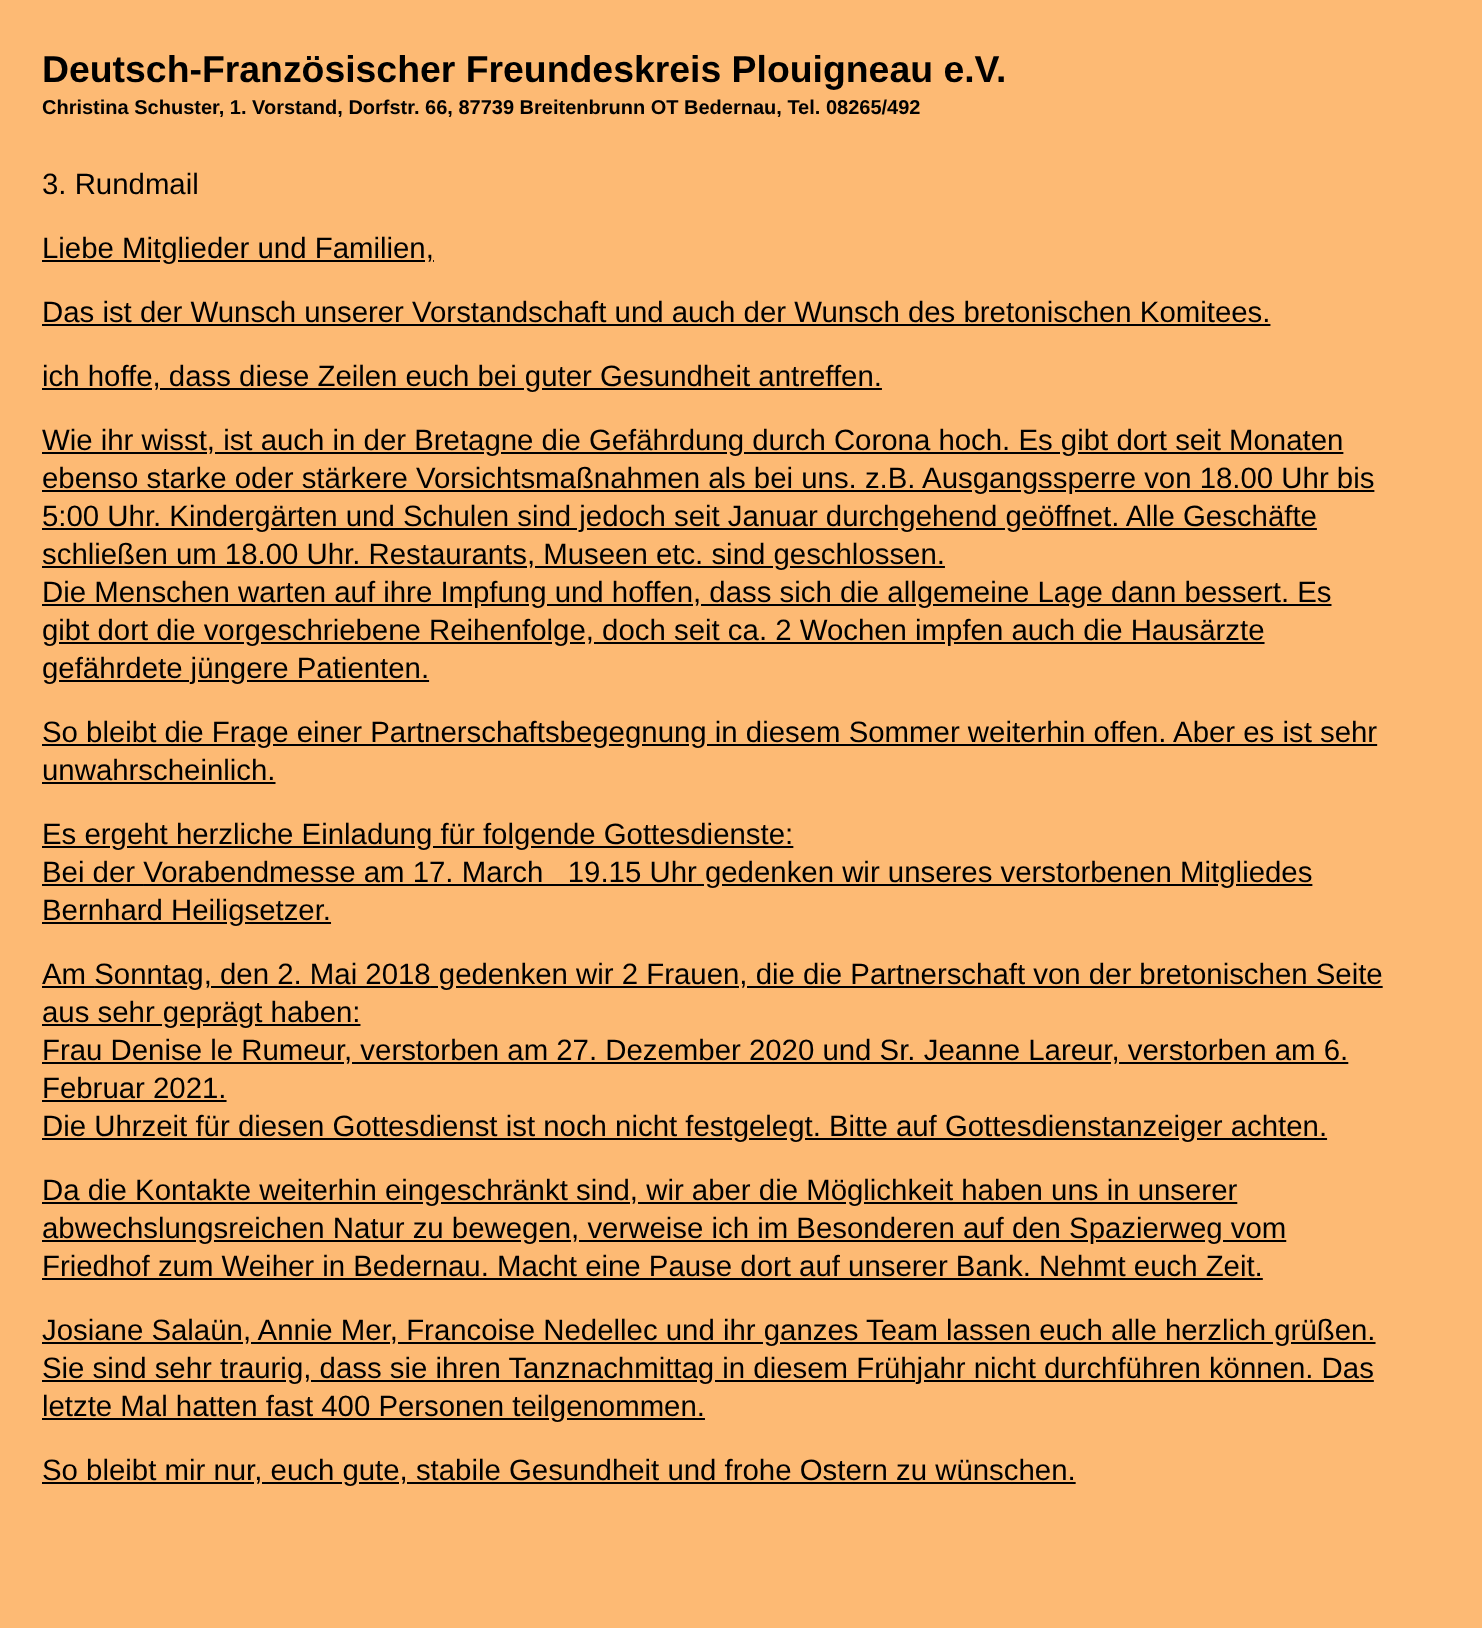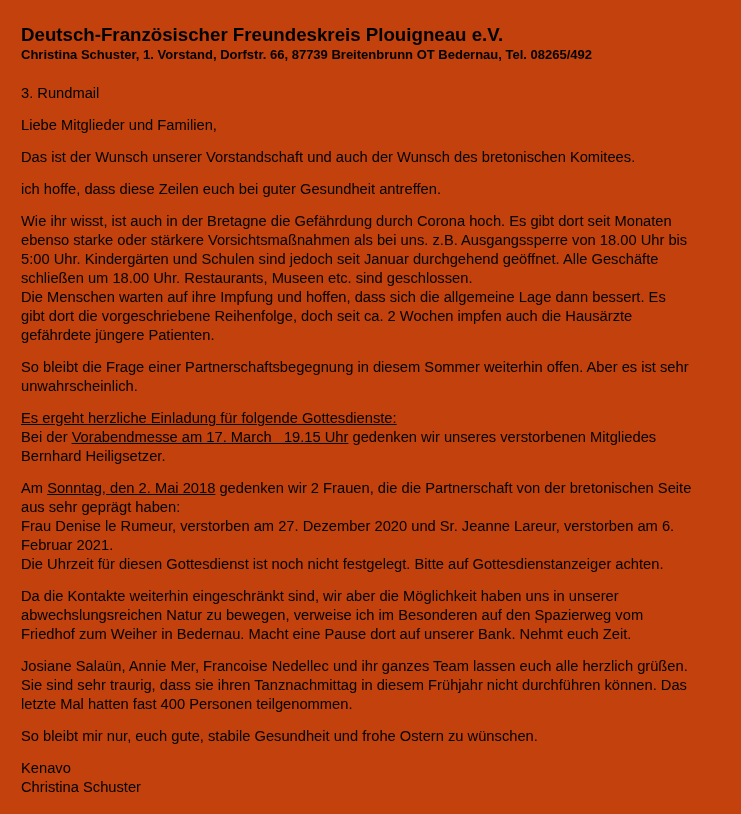--- a/index.html
+++ b/index.html
@@ -18,49 +18,50 @@
     font-family: "Liberation Sans", "DejaVu Sans", sans-serif;
     overflow: hidden;
   }
   .org-title {
     font-size: 18.7px;
     font-weight: 700;
     line-height: 22px;
     letter-spacing: 0;
   }
   .org-address {
-    font-size: 13px;
+    font-size: 10px;
     font-weight: 700;
     line-height: 17px;
   }
   .letterhead {
     margin: 0 0 21px 0;
   }
   .subject {
     font-size: 14.7px;
     line-height: 19px;
     margin: 0 0 13px 0;
     width: -moz-fit-content;
     width: fit-content;
   }
   .para {
     font-size: 14.7px;
     line-height: 19px;
     margin: 0 0 13px 0;
     white-space: pre-wrap;
+    text-decoration: underline;
   }
   .u {
     text-decoration: underline;
     margin-top: 12px;
   }
 </style>
 </head>
 <body style="background: rgb(255, 255, 255);">
 
-<div class="page" style="background: #c2410c; color: rgb(0, 0, 0);">
+<div class="page" style="background: #fdba74; color: rgb(0, 0, 0);">
   <header class="letterhead">
     <div class="org-title">Deutsch-Französischer Freundeskreis Plouigneau e.V.</div>
     <div class="org-address">Christina Schuster, 1. Vorstand, Dorfstr. 66, 87739 Breitenbrunn OT Bedernau, Tel. 08265/492</div>
   </header>
 
   <div class="subject">3. Rundmail</div>
 
   <main class="letter-body">
       <div class="para"><span>Liebe Mitglieder und Familien,</span></div>
       <div class="para"><span>Das ist der Wunsch unserer Vorstandschaft und auch der Wunsch des bretonischen Komitees.</span></div>
@@ -82,16 +83,14 @@
 Frau Denise le Rumeur, verstorben am 27. Dezember 2020 und Sr. Jeanne Lareur, verstorben am 6.
 Februar 2021.
 Die Uhrzeit für diesen Gottesdienst ist noch nicht festgelegt. Bitte auf Gottesdienstanzeiger achten.</span></div>
       <div class="para"><span>Da die Kontakte weiterhin eingeschränkt sind, wir aber die Möglichkeit haben uns in unserer
 abwechslungsreichen Natur zu bewegen, verweise ich im Besonderen auf den Spazierweg vom
 Friedhof zum Weiher in Bedernau. Macht eine Pause dort auf unserer Bank. Nehmt euch Zeit.</span></div>
       <div class="para"><span>Josiane Salaün, Annie Mer, Francoise Nedellec und ihr ganzes Team lassen euch alle herzlich grüßen.
 Sie sind sehr traurig, dass sie ihren Tanznachmittag in diesem Frühjahr nicht durchführen können. Das
 letzte Mal hatten fast 400 Personen teilgenommen.</span></div>
       <div class="para"><span>So bleibt mir nur, euch gute, stabile Gesundheit und frohe Ostern zu wünschen.</span></div>
-      <div class="para"><span>Kenavo
-Christina Schuster</span></div>
     </main>
 </div>
 
 </body></html>

